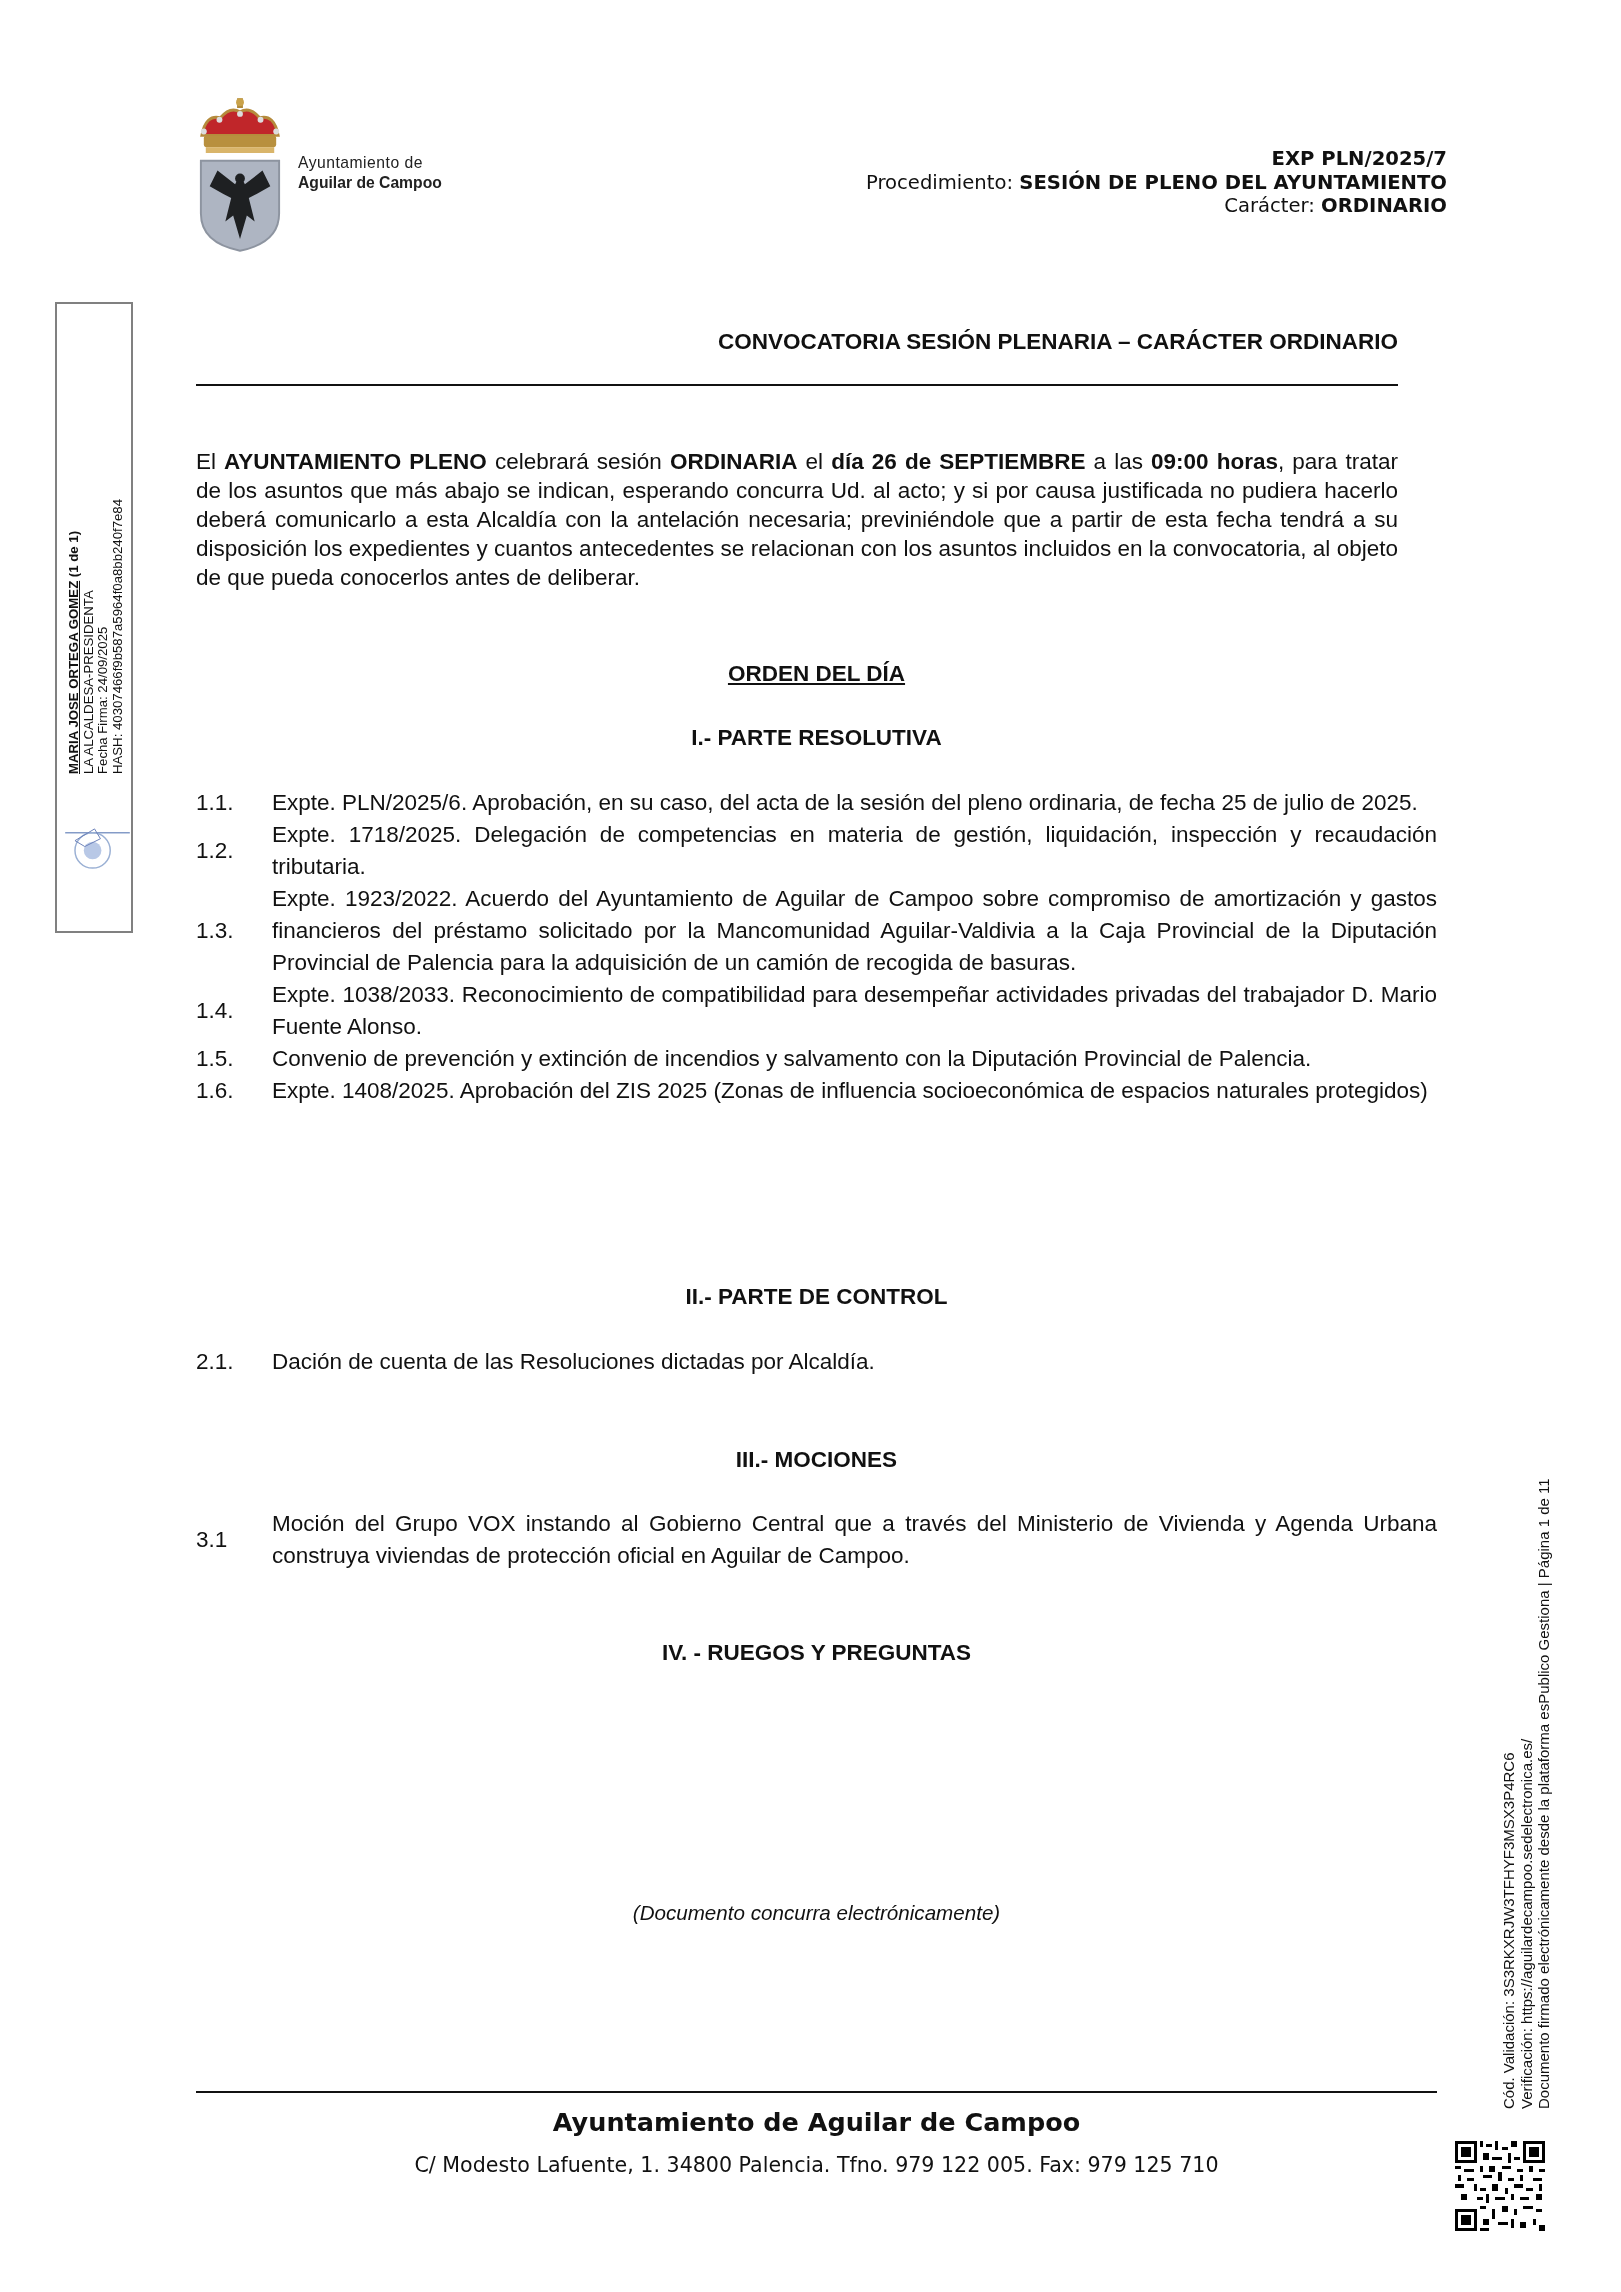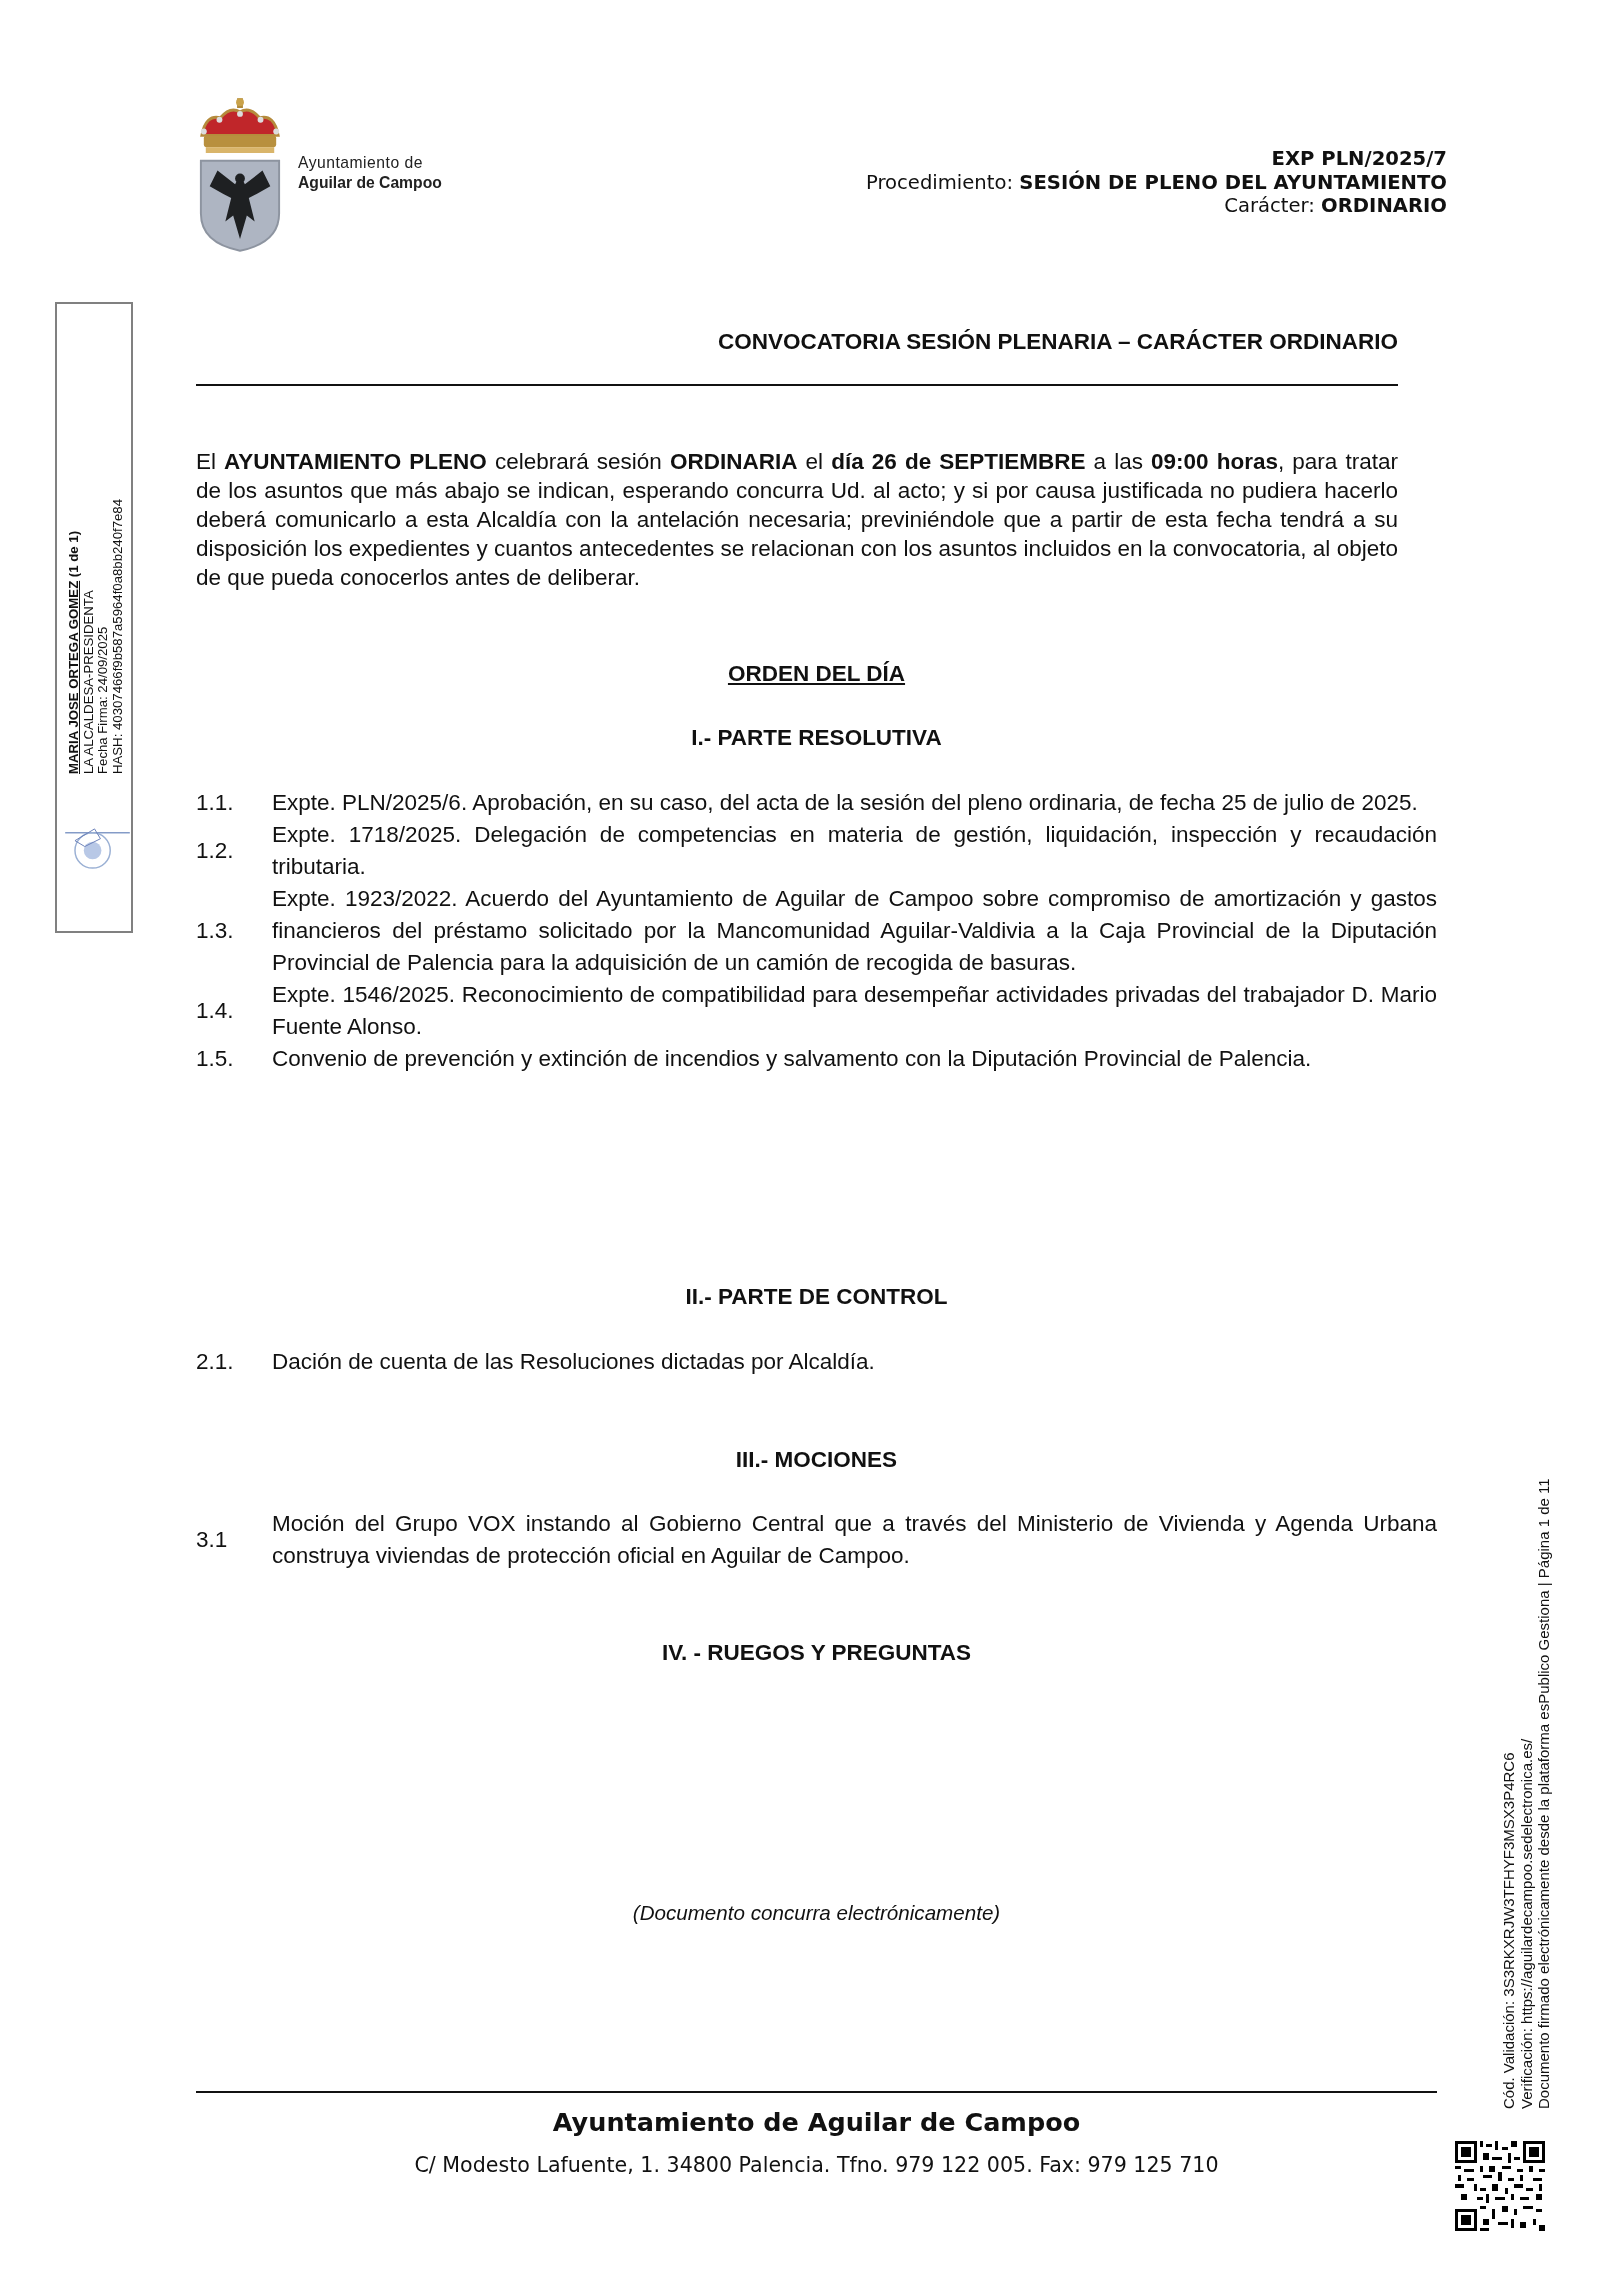--- a/index.html
+++ b/index.html
@@ -112,25 +112,29 @@
   <div class="item">
       <span class="num">1.2.</span>
       <span class="txt">Expte. 1718/2025. Delegación de competencias en materia de gestión, liquidación, inspección y recaudación tributaria.</span>
     </div>
   <div class="item">
       <span class="num">1.3.</span>
       <span class="txt">Expte. 1923/2022. Acuerdo del Ayuntamiento de Aguilar de Campoo sobre compromiso de amortización y gastos financieros del préstamo solicitado por la Mancomunidad Aguilar-Valdivia a la Caja Provincial de la Diputación Provincial de Palencia para la adquisición de un camión de recogida de basuras.</span>
     </div>
   <div class="item">
       <span class="num">1.4.</span>
-      <span class="txt">Expte. 1546/2025. Reconocimiento de compatibilidad para desempeñar actividades privadas del trabajador D. Mario Fuente Alonso.</span>
+      <span class="txt">Expte. 1038/2033. Reconocimiento de compatibilidad para desempeñar actividades privadas del trabajador D. Mario Fuente Alonso.</span>
     </div>
   <div class="item">
       <span class="num">1.5.</span>
       <span class="txt">Convenio de prevención y extinción de incendios y salvamento con la Diputación Provincial de Palencia.</span>
+    </div>
+  <div class="item">
+      <span class="num">1.6.</span>
+      <span class="txt">Expte. 1408/2025. Aprobación del ZIS 2025 (Zonas de influencia socioeconómica de espacios naturales protegidos)</span>
     </div>
 </div>
 
 <div class="heading" style="top:1284px;">II.- PARTE DE CONTROL</div>
 <div class="items" style="top:1346px;">
   <div class="item">
       <span class="num">2.1.</span>
       <span class="txt">Dación de cuenta de las Resoluciones dictadas por Alcaldía.</span>
     </div>
 </div>

